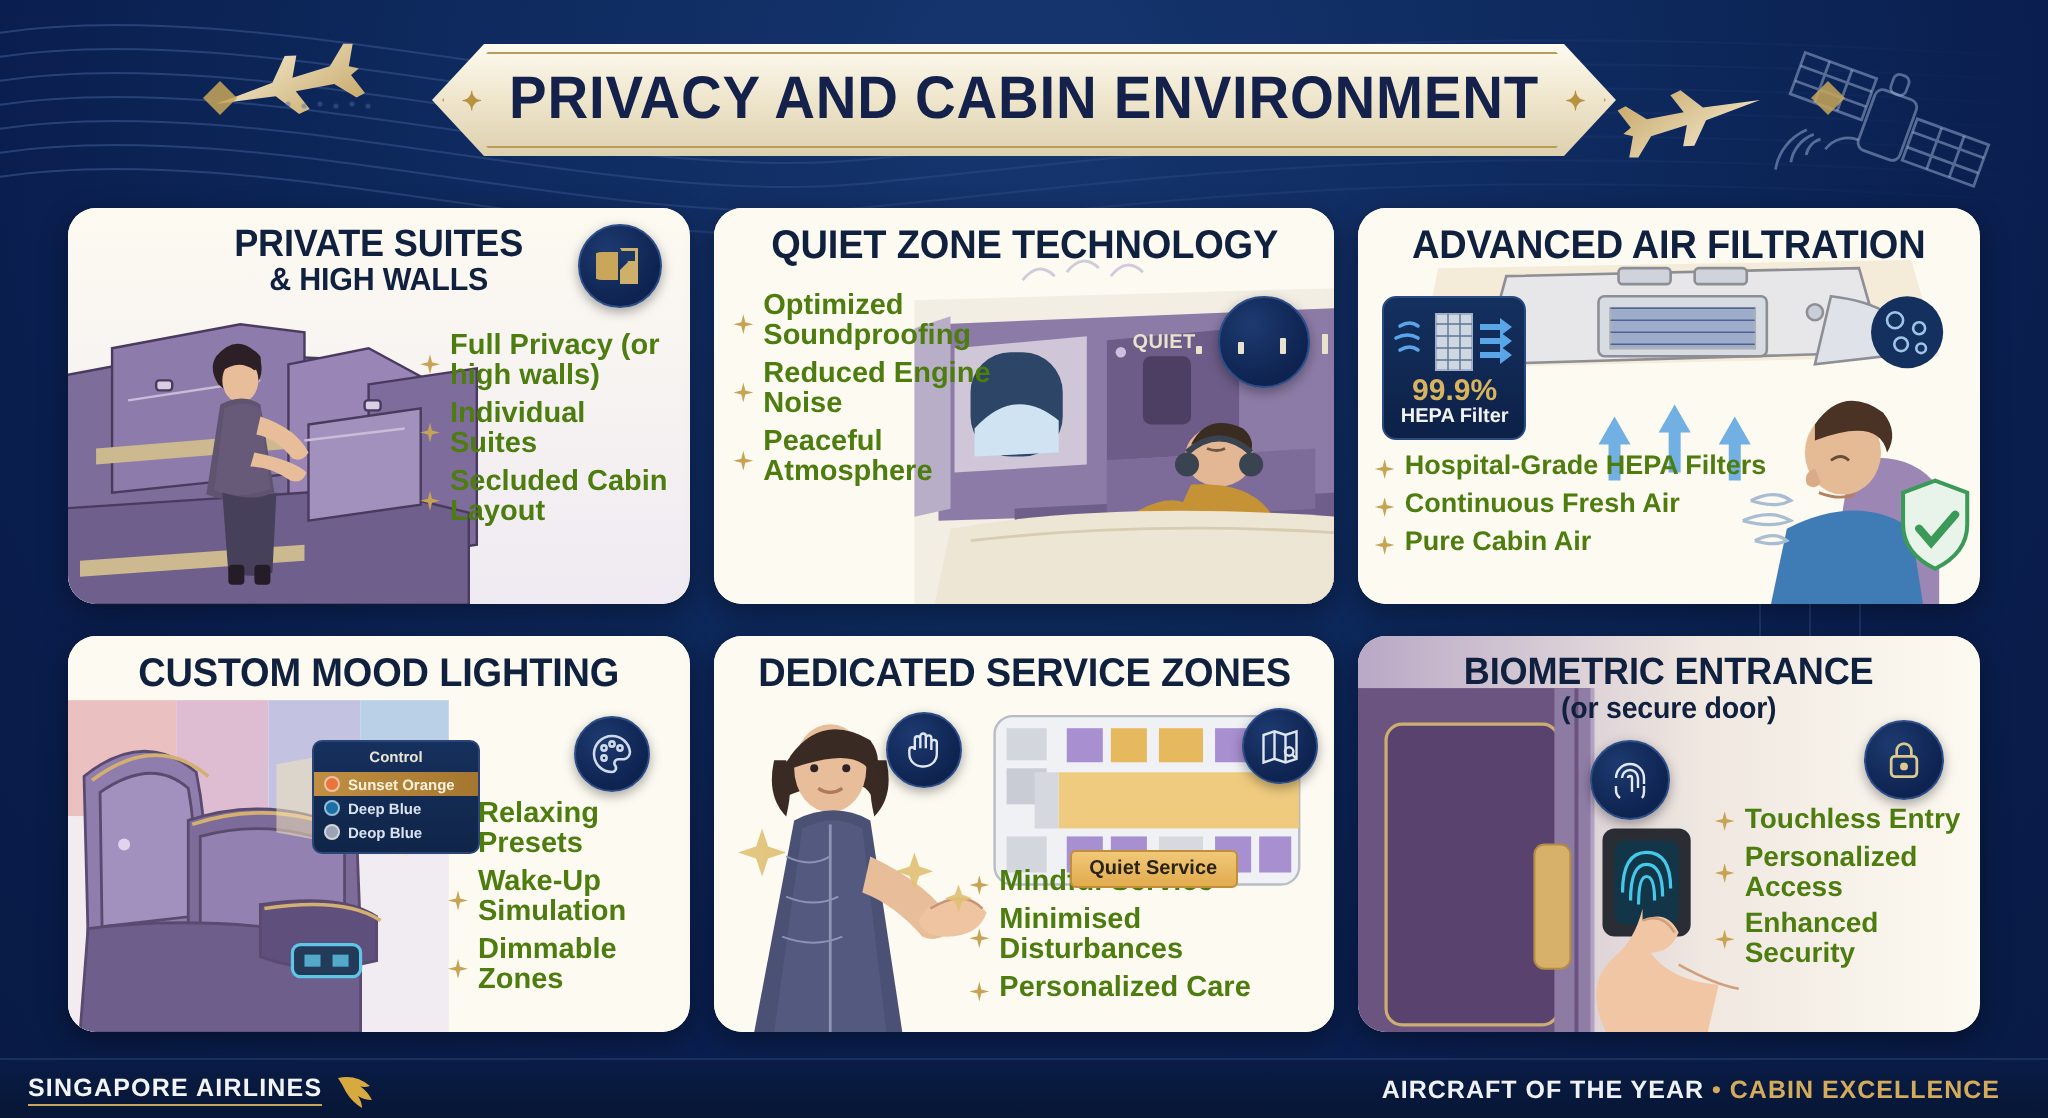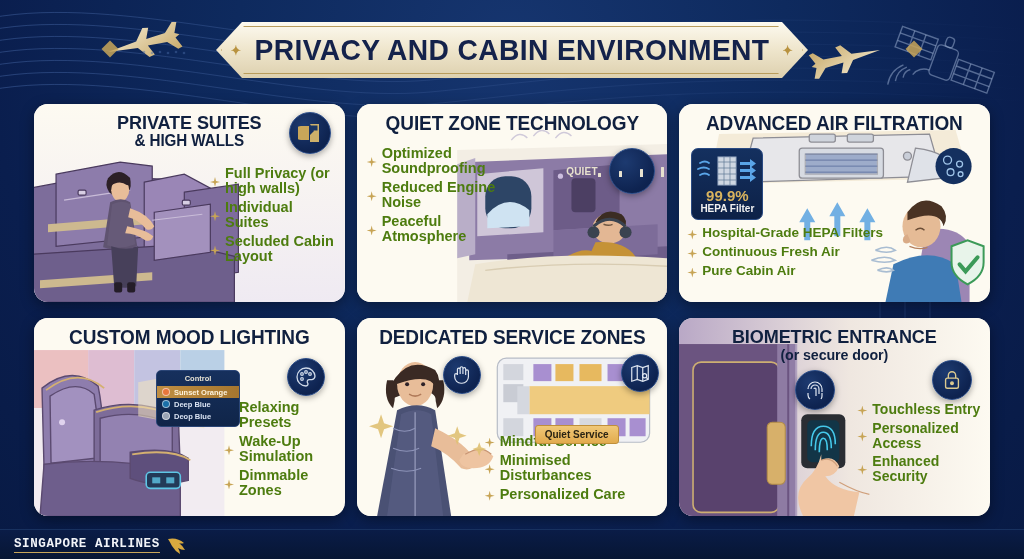--- a/index.html
+++ b/index.html
@@ -155,21 +155,21 @@
     background:linear-gradient(180deg,#0a1c47,#071634);
     border-top:1px solid #18315f;
   }
   .sia {
     position:absolute; left:14px; top:6px;
     display:flex; align-items:center; gap:6px;
   }
   .sia-txt {
     color:#f2f4f8; font-size:12.5px; font-weight:700; letter-spacing:.6px;
     border-bottom:1.5px solid #c8a659; padding-bottom:1px;
-    font-family:Liberation Mono, monospace;
+    font-family:Liberation Sans, sans-serif;
   }
   .fright {
     position:absolute; right:24px; top:8px;
     font-size:12.5px; font-weight:700; letter-spacing:.5px;
     font-family:"Liberation Sans Narrow","Liberation Sans",sans-serif;
     color:#eef1f6;
   }
   .fright .gold { color:#d4ab5b; }
 </style>
 </head>
@@ -682,15 +682,20 @@
 
   </div>
 
   <div class="footer">
     <div class="sia">
       <span class="sia-txt">SINGAPORE AIRLINES</span>
       <svg width="22" height="18" viewBox="0 0 22 18">
         <path d="M2 3 q9 -2 16 4 q-3 1 -5 0 q4 3 6 7 q-4 0 -7 -2 q2 3 2 6 q-5 -3 -8 -8 q-2 -4 -4 -7Z" fill="#d8a93f"></path>
       </svg>
     </div>
+    <div class="fright">
+      <span>AIRCRAFT OF THE YEAR</span>
+      <span class="gold">•</span>
+      <span class="gold">CABIN EXCELLENCE</span>
+    </div>
   </div>
 
 </div>
 
 </body></html>

